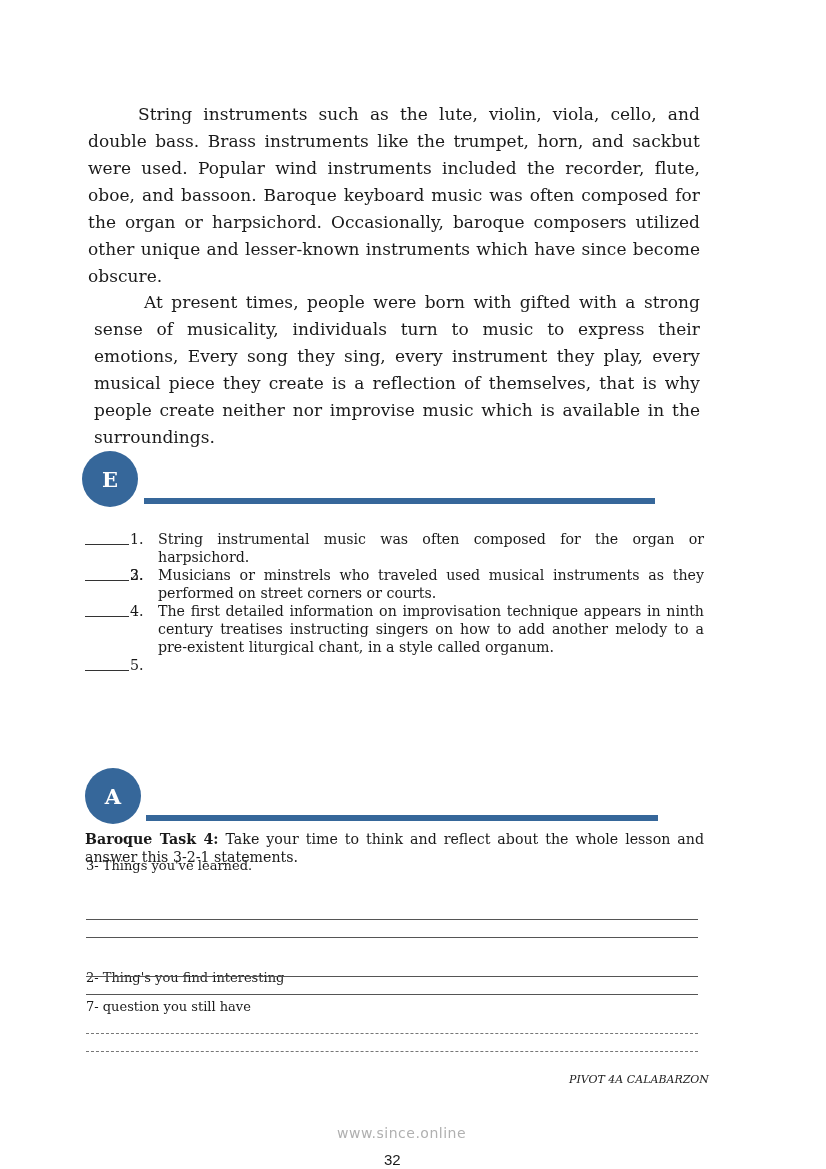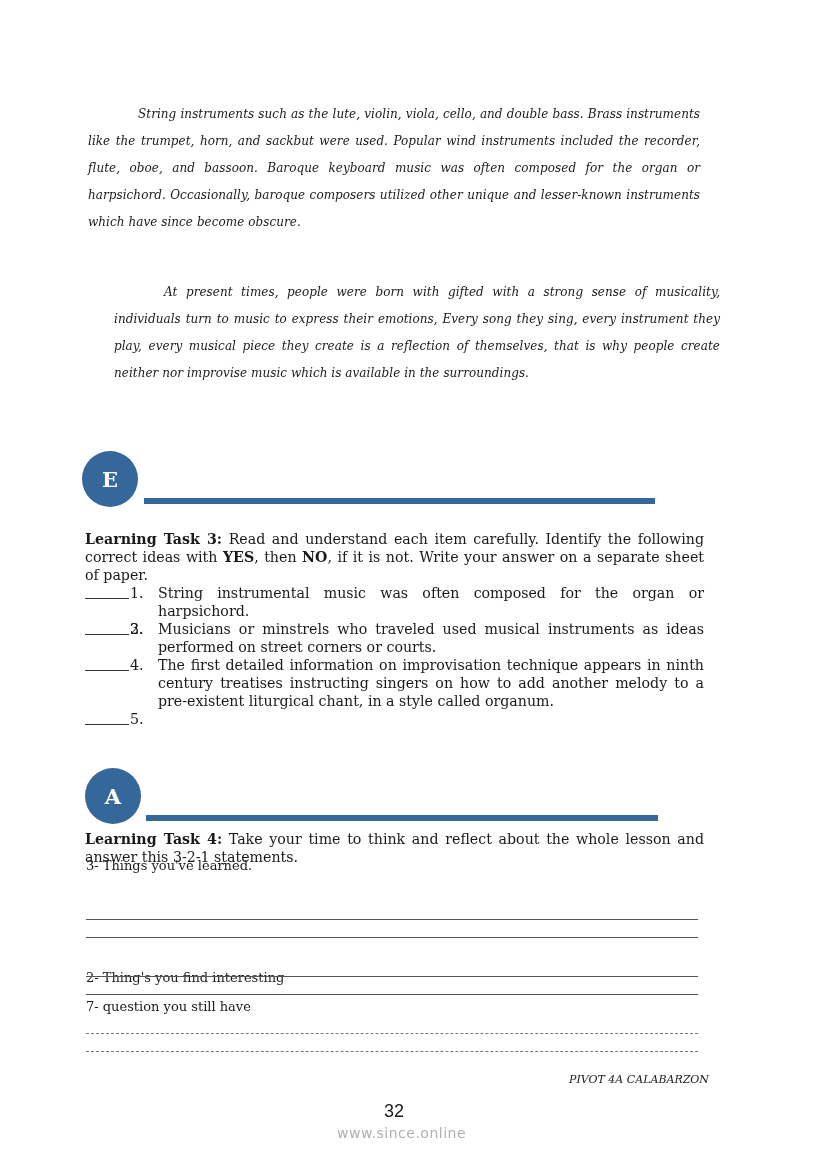--- a/index.html
+++ b/index.html
@@ -1,21 +1,21 @@
 <!DOCTYPE html>
 <html><head>
 <meta charset="utf-8">
 <style>
   html, body { margin:0; padding:0; background:#ffffff; }
   body { width:826px; height:1169px; position:relative; overflow:hidden;
          font-family:"DejaVu Serif", "Liberation Serif", serif; color:#1a1a1a; }
-  .para { position:absolute; font-size:12px; line-height:27px; text-align:justify; letter-spacing:0.05px;font-style:italic; }
+  .para { position:absolute; font-size:17px; line-height:27px; text-align:justify; letter-spacing:0.05px; }
   .para .indent { display:inline-block; width:50px; }
   #p1 { left:88px; top:101px; width:612px; }
-  #p2 { left:94px; top:279px; width:606px;margin-left:20px; }
+  #p2 { left:94px; top:289px; width:606px; }
 
   .badge { position:absolute; width:56px; height:56px; border-radius:50%; background:#36679a;
            color:#fff; font-weight:bold; font-size:21px; display:flex; align-items:center; justify-content:center;
            font-family:"DejaVu Serif", serif; }
   #badge-e { left:82px; top:451px; }
   #badge-a { left:85px; top:768px; }
   .rule { position:absolute; height:6px; background:#36679a; }
   #rule-e { left:144px; top:498px; width:511px; }
   #rule-a { left:146px; top:815px; width:512px; }
 
@@ -29,66 +29,63 @@
   .item .txt { display:block; }
 
   .prompt { position:absolute; left:86px; font-size:13px; }
   #prompt3 { top:858px; }
   #prompt2 { top:942px;margin-top:28px; }
   #prompt1 { top:999px; }
   .line { position:absolute; left:86px; width:612px; height:0; border-top:1px solid #555; }
   .line.dotted { border-top:1px dashed #777; }
 
   #footer-brand { position:absolute; left:569px; top:1073px; font-style:italic; font-size:11px; }
-  #page-number { position:absolute; left:384px; top:1101px; font-family:"Liberation Sans", sans-serif; font-size:18px; }
+  #page-number { position:absolute; left:384px; top:1151px; font-family:"Liberation Sans", sans-serif; font-size:15px; }
   #watermark { position:absolute; left:337px; top:1125px; font-family:"DejaVu Sans", sans-serif; font-size:14px; color:#b0b0b0; letter-spacing:0.5px; }
 </style>
 </head>
 <body>
 
 <div id="p1" class="para"><span class="indent"></span><span>String instruments such as the lute, violin, viola, cello, and double bass. Brass instruments like the trumpet, horn, and sackbut were used. Popular wind instruments included the recorder, flute, oboe, and bassoon. Baroque keyboard music was often composed for the organ or harpsichord. Occasionally, baroque composers utilized other unique and lesser-known instruments which have since become obscure.</span></div>
 <div id="p2" class="para"><span class="indent"></span><span>At present times, people were born with gifted with a strong sense of musicality, individuals turn to music to express their emotions, Every song they sing, every instrument they play, every musical piece they create is a reflection of themselves, that is why people create neither nor improvise music which is available in the surroundings.</span></div>
 
 <div id="badge-e" class="badge">E</div>
 <div id="rule-e" class="rule"></div>
 
 <div id="task3" class="task">
-  <div>
-    <b>Learning Task 3:</b><span> Read and understand each item carefully. Identify the following correct ideas with </span><b>YES</b><span>, then </span><b>NO</b><span>, if it is not. Write your answer on a separate sheet of paper.</span>
-  </div>
   <div class="item">
       <span class="blank"></span>
       <span class="num">1.</span>
       <span class="txt">String instrumental music was often composed for the organ or harpsichord.</span>
     </div>
   <div class="item">
       <span class="blank"></span>
       <span class="num">2.</span>
     </div>
   <div class="item">
       <span class="blank"></span>
       <span class="num">3.</span>
-      <span class="txt">Musicians or minstrels who traveled used musical instruments as ideas performed on street corners or courts.</span>
+      <span class="txt">Musicians or minstrels who traveled used musical instruments as they performed on street corners or courts.</span>
     </div>
   <div class="item">
       <span class="blank"></span>
       <span class="num">4.</span>
       <span class="txt">The first detailed information on improvisation technique appears in ninth century treatises instructing singers on how to add another melody to a pre-existent liturgical chant, in a style called organum.</span>
     </div>
   <div class="item">
       <span class="blank"></span>
       <span class="num">5.</span>
     </div>
 </div>
 
 <div id="badge-a" class="badge">A</div>
 <div id="rule-a" class="rule"></div>
 
 <div id="task4" class="task">
-  <b>Learning Task 4:</b><span> Take your time to think and reflect about the whole lesson and answer this 3-2-1 statements.</span>
+  <b>Baroque Task 4:</b><span> Take your time to think and reflect about the whole lesson and answer this 3-2-1 statements.</span>
 </div>
 
 <div id="prompt3" class="prompt">3- Things you've learned.</div>
 <div class="line" style="top:919px"></div>
 <div class="line" style="top:937px"></div>
 <div id="prompt2" class="prompt">2- Thing's you find interesting</div>
 <div class="line" style="top:976px"></div>
 <div class="line" style="top:994px"></div>
 <div id="prompt1" class="prompt">7- question you still have</div>
 <div class="line dotted" style="top:1033px"></div>

